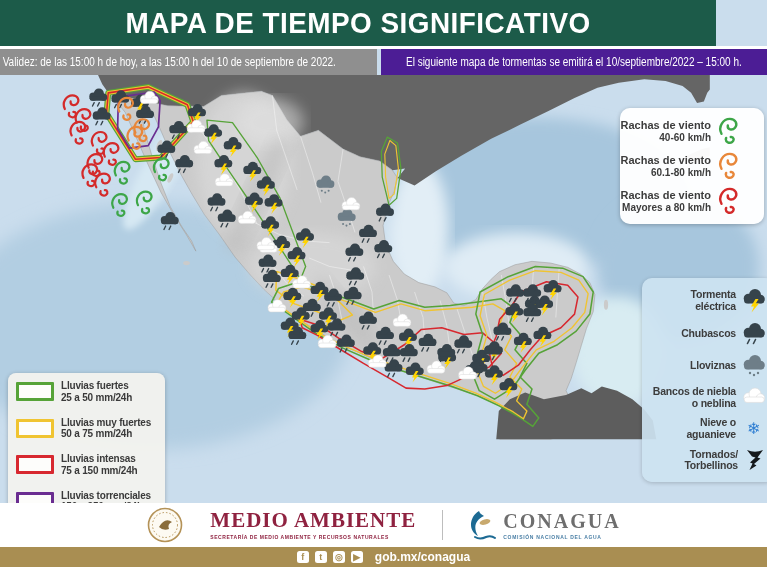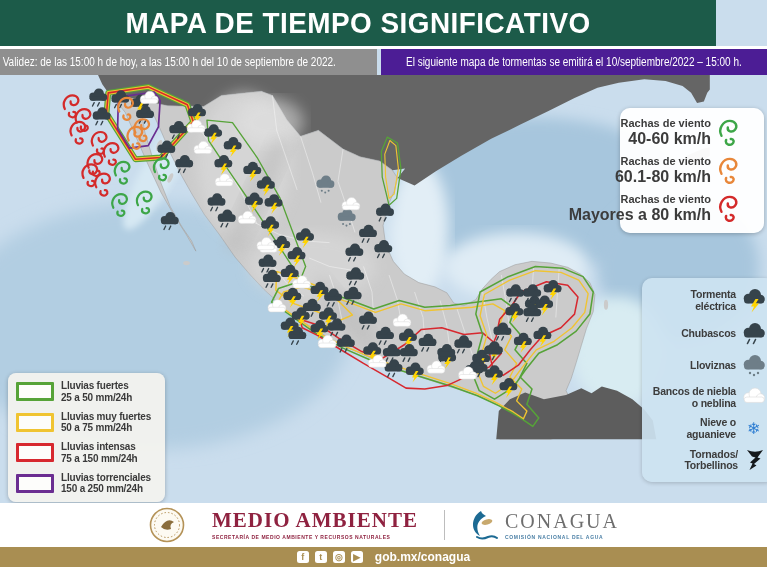--- a/index.html
+++ b/index.html
@@ -16,46 +16,46 @@
   .subbar span{color:#fff;font-size:12.5px;font-weight:500;white-space:nowrap;transform:scaleX(.8);}
 
   
   .map-svg{position:absolute;left:0;top:75px;}
 
   
   .wind-legend{position:absolute;left:620px;top:108px;width:144px;background:rgba(255,255,255,.96);border-radius:10px;box-shadow:0 1px 4px rgba(0,0,0,.25);padding:9px 23px;box-sizing:border-box;display:flex;flex-direction:column;gap:7px;}
   .wl-row{display:flex;align-items:center;justify-content:flex-end;gap:4px;}
   .wl-text{text-align:right;line-height:1.15;}
   .wl-label{font-size:11px;font-weight:700;color:#3c3c3c;white-space:nowrap;}
-  .wl-range{font-size:16px;font-weight:800;color:#3c3c3c;white-space:nowrap;}
+  .wl-range{font-size:10px;font-weight:800;color:#3c3c3c;white-space:nowrap;}
   .wl-ic{flex:0 0 auto;}
 
   
   .sym-legend{position:absolute;left:642px;top:278px;width:133px;background:rgba(205,227,241,.92);border-radius:10px;box-shadow:0 1px 4px rgba(0,0,0,.2);padding:10px 8px;box-sizing:border-box;display:flex;flex-direction:column;gap:8px;}
   .sy-row{display:flex;align-items:center;justify-content:flex-end;gap:5px;}
   .sy-text{text-align:right;line-height:1.1;font-size:10.5px;font-weight:700;color:#3c3c3c;letter-spacing:-.2px;}
   .sy-ic{flex:0 0 auto;}
 
   
-  .rain-legend{position:absolute;left:8px;top:373px;width:157px;background:rgba(242,242,238,.96);border-radius:8px;box-shadow:0 1px 4px rgba(0,0,0,.25);padding:7px 8px;box-sizing:border-box;display:flex;flex-direction:column;gap:7px;}
+  .rain-legend{position:absolute;left:8px;top:373px;width:157px;background:rgba(242,242,238,.96);border-radius:8px;box-shadow:0 1px 4px rgba(0,0,0,.25);padding:7px 8px;box-sizing:border-box;display:flex;flex-direction:column;gap:13px;}
   .rl-row{display:flex;align-items:center;gap:7px;}
   .rl-swatch{flex:0 0 auto;width:32px;height:13px;background:#fdfdfb;border:3px solid #000;border-radius:1px;}
   .rl-text{line-height:1.12;white-space:nowrap;}
   .rl-label{font-size:10.5px;font-weight:700;color:#3a3a3a;letter-spacing:-.2px;transform:scaleX(.95);transform-origin:left;}
   .rl-range{font-size:10.5px;font-weight:800;color:#3a3a3a;letter-spacing:-.2px;transform:scaleX(.95);transform-origin:left;}
 
   
   .footer-white{position:absolute;left:0;top:503px;width:767px;height:44px;background:#fff;display:flex;align-items:center;justify-content:center;gap:26px;}
   .ma-block{display:flex;flex-direction:column;align-items:flex-start;}
   .ma-title{font-family:"Liberation Serif",serif;font-size:21px;font-weight:700;color:#8f2240;letter-spacing:1px;white-space:nowrap;line-height:1;}
   .ma-sub{font-size:5px;font-weight:700;color:#8f2240;letter-spacing:.55px;margin-top:3px;white-space:nowrap;}
   .foot-divider{width:1px;height:30px;background:#bdbdbd;}
   .cn-block{display:flex;align-items:center;gap:6px;}
   .cn-text{display:flex;flex-direction:column;}
-  .cn-title{font-family:"Liberation Serif",serif;font-size:20px;font-weight:400;color:#6e6e6e;letter-spacing:2px;line-height:1;white-space:nowrap;}
+  .cn-title{font-family:"Liberation Serif",serif;font-size:20px;font-weight:700;color:#6e6e6e;letter-spacing:2px;line-height:1;white-space:nowrap;}
   .cn-sub{font-size:5px;font-weight:700;color:#4a7fa5;letter-spacing:.7px;margin-top:3px;white-space:nowrap;}
   .footer-gold{position:absolute;left:0;top:547px;width:767px;height:20px;background:#a98e52;display:flex;align-items:center;justify-content:center;gap:6px;}
   .soc{width:12px;height:12px;border-radius:2.5px;background:#fff;color:#a98e52;font-size:9px;font-weight:800;display:flex;align-items:center;justify-content:center;line-height:1;}
   .gold-url{color:#fff;font-size:12px;font-weight:700;margin-left:6px;}
 </style>
 </head>
 <body>
 
 <div class="stage">
 

